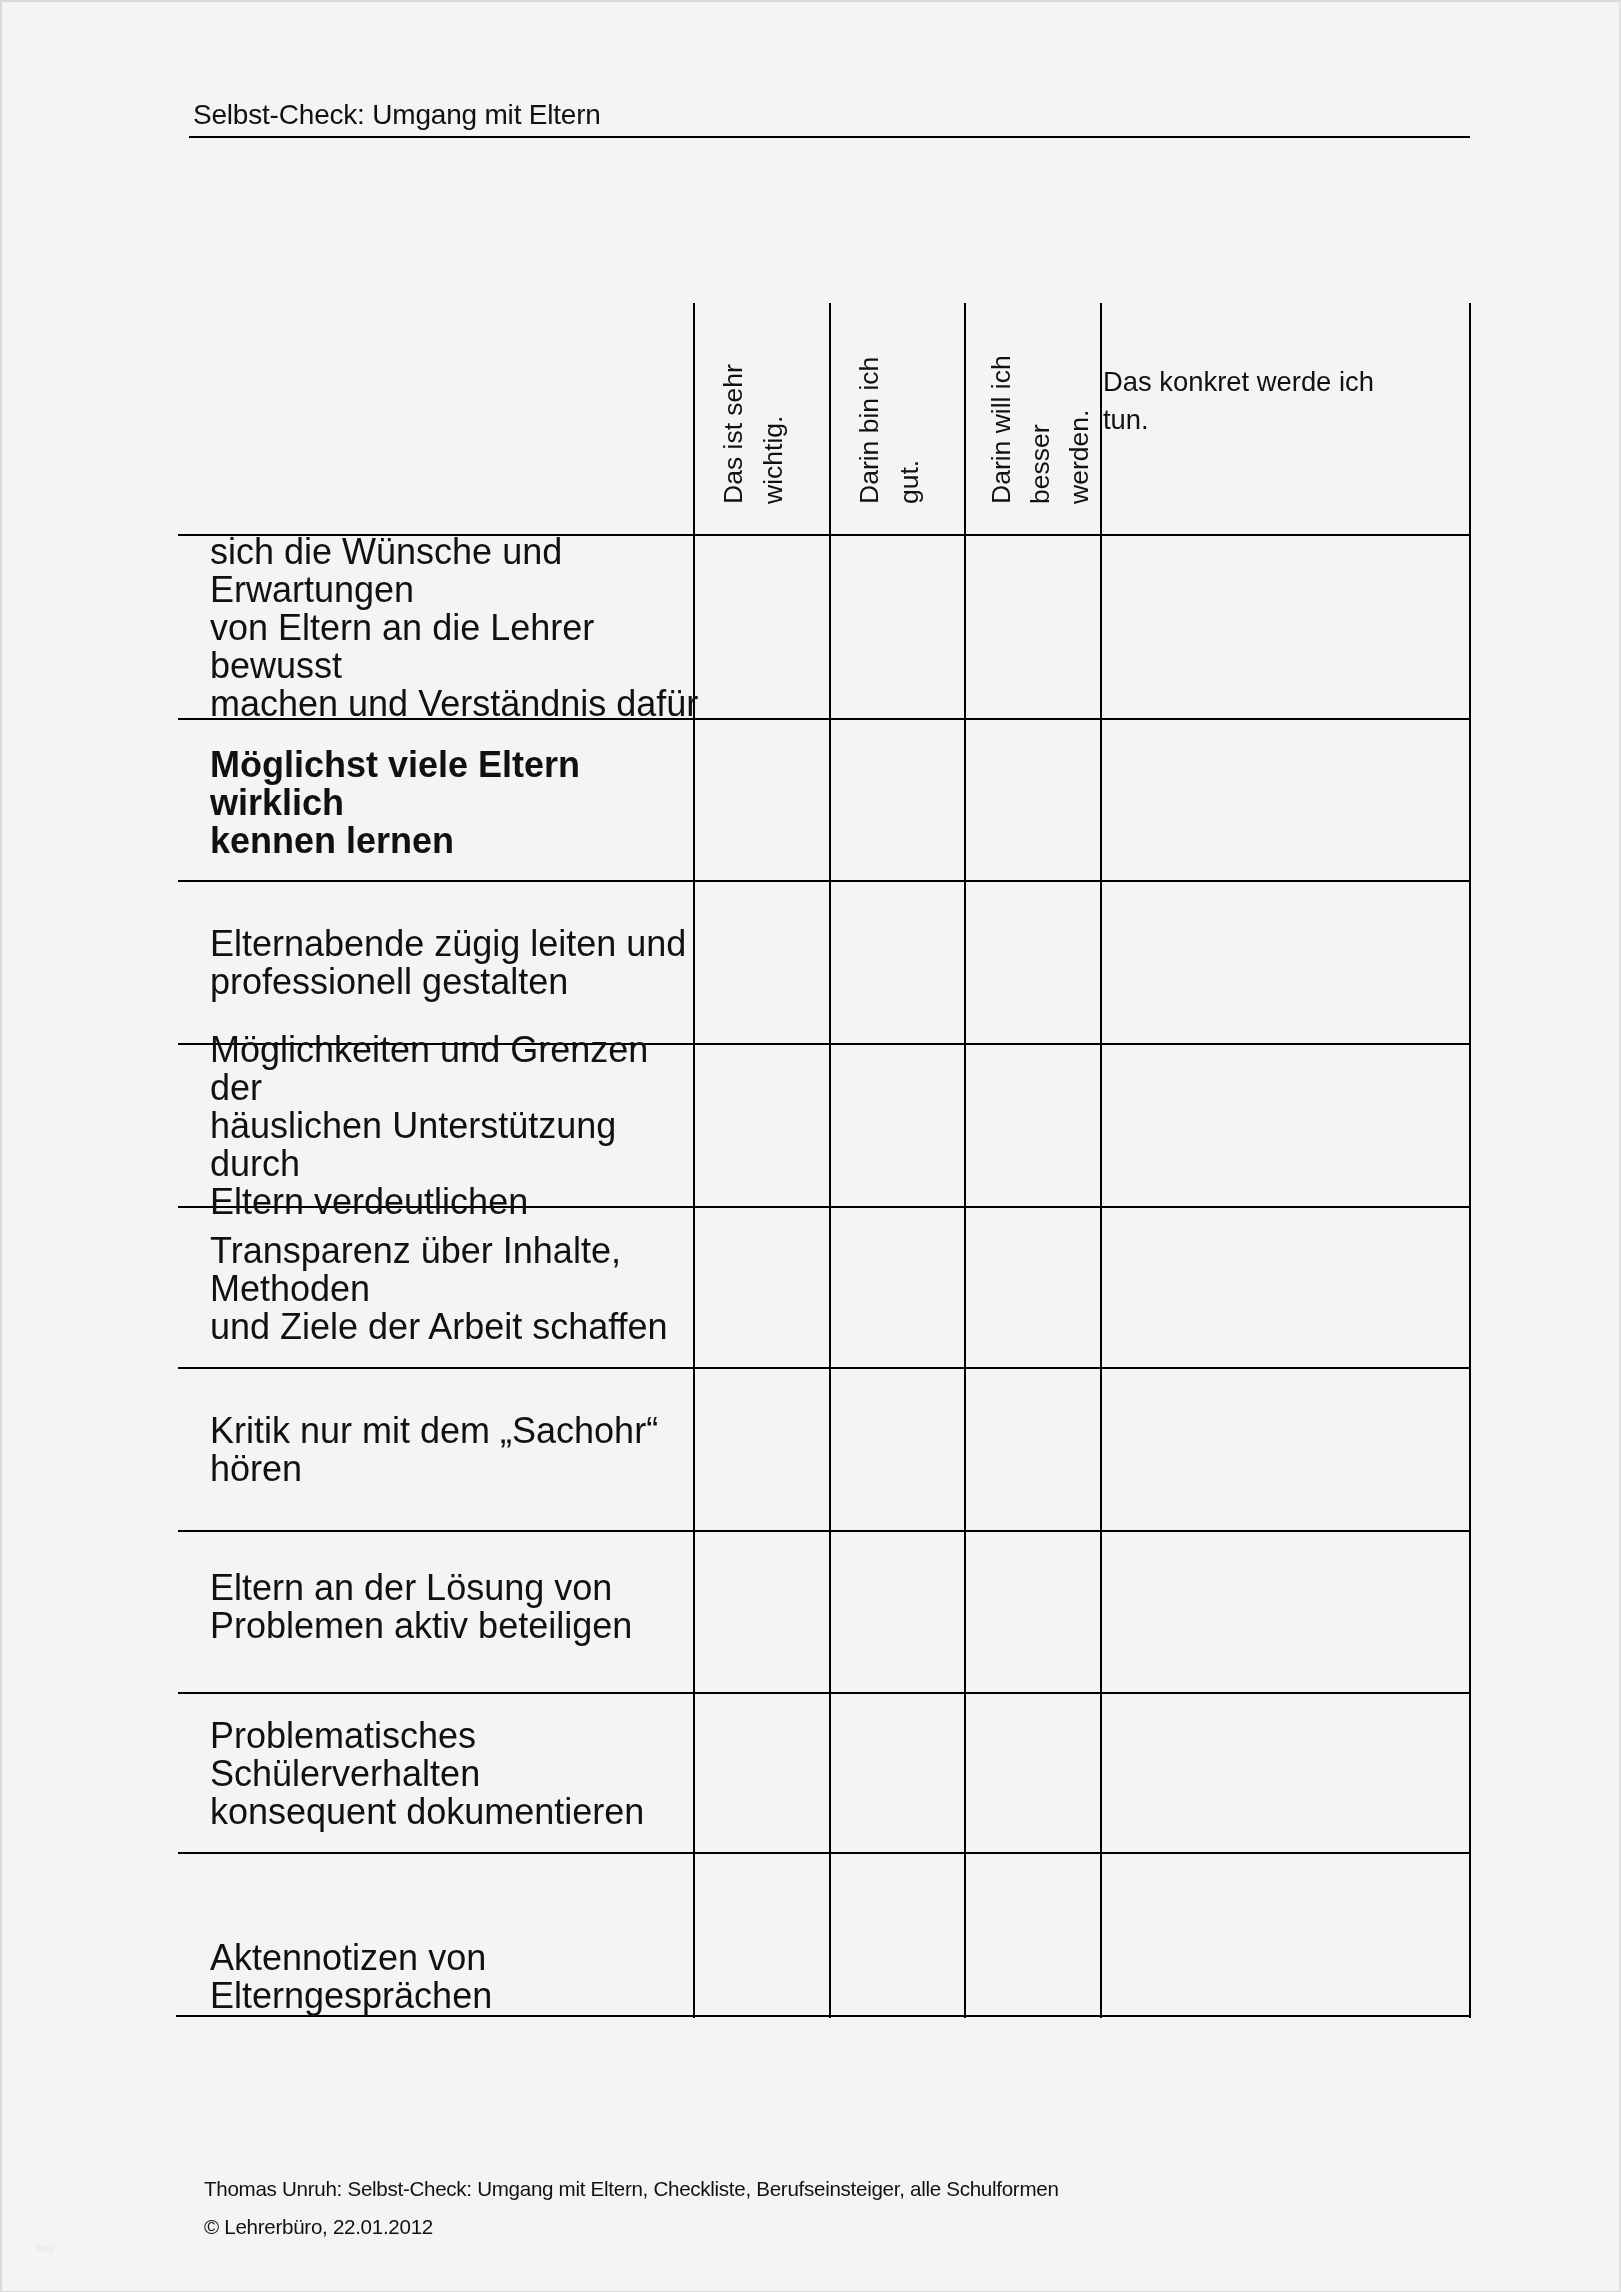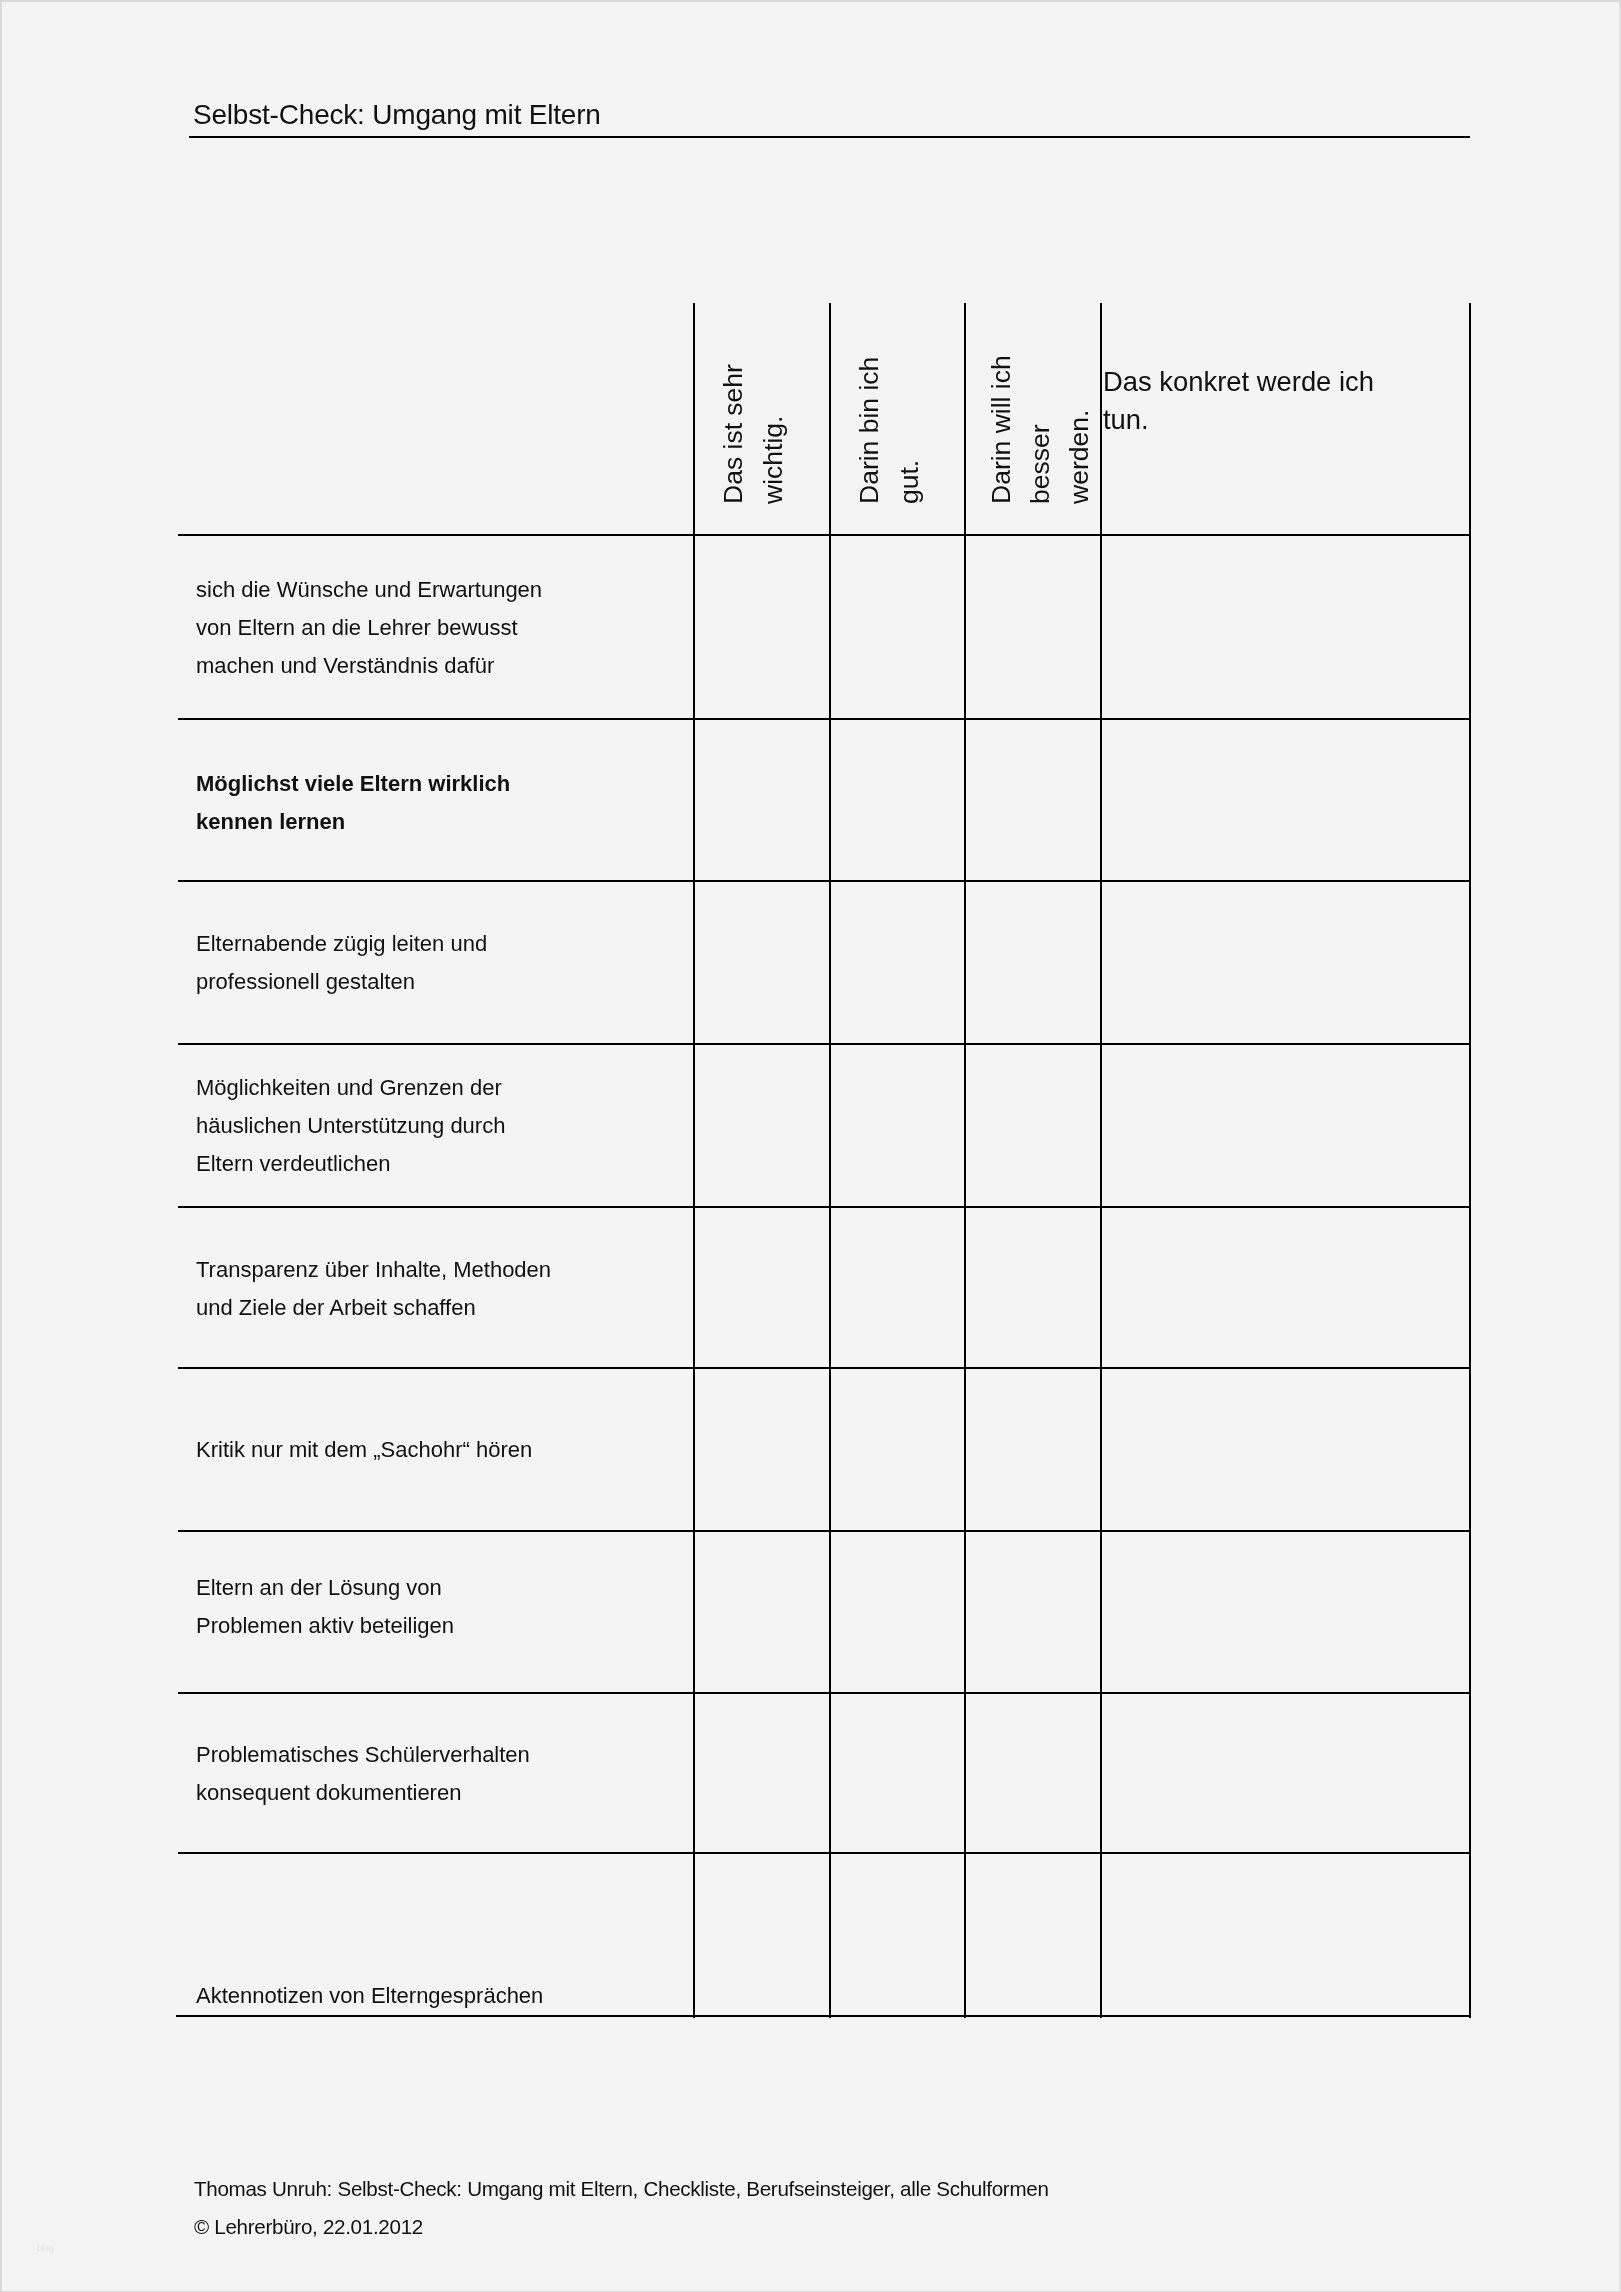--- a/index.html
+++ b/index.html
@@ -23,23 +23,23 @@
     }
     .title-rule {
       position: absolute; left: 189px; top: 136px; width: 1281px; height: 0;
       border-top: 2px solid #000;
     }
     
     .hline { position: absolute; height: 0; border-top: 2.9px solid #000; }
     .vline { position: absolute; width: 0; border-left: 2px solid #000; }
 
     .rowlabel {
-      position: absolute; left: 196px; width: 490px;
+      position: absolute; left: 210px; width: 490px;
       display: flex; align-items: center;
-      font-size: 22px; line-height: 38px;
+      font-size: 36px; line-height: 38px;
     }
     .rowlabel span { display: block; }
 
     .cell {
       position: absolute;
     }
 
     .vhead {
       position: absolute;
       width: 196px; 
@@ -54,21 +54,21 @@
       position: absolute; left: 1103px; top: 363px; width: 368px;
       text-align: left; font-size: 27.4px; line-height: 38px;
     }
     .rhead span { display: block; }
 
     .footer {
       position: absolute; left: 194px; top: 2170px;
       font-size: 20.6px; line-height: 38px; letter-spacing: -0.3px;
       white-space: nowrap; color: #111;
     }
-    .footer span { display: block; }
+    .footer span { display: block; margin-left: 10px; }
 
     .watermark {
       position: absolute; left: 37px; top: 2243px;
       font-size: 8.8px; color: #e4e4e4;
     }
   </style>
 </head>
 <body>
 
 <div class="page-border"></div>

